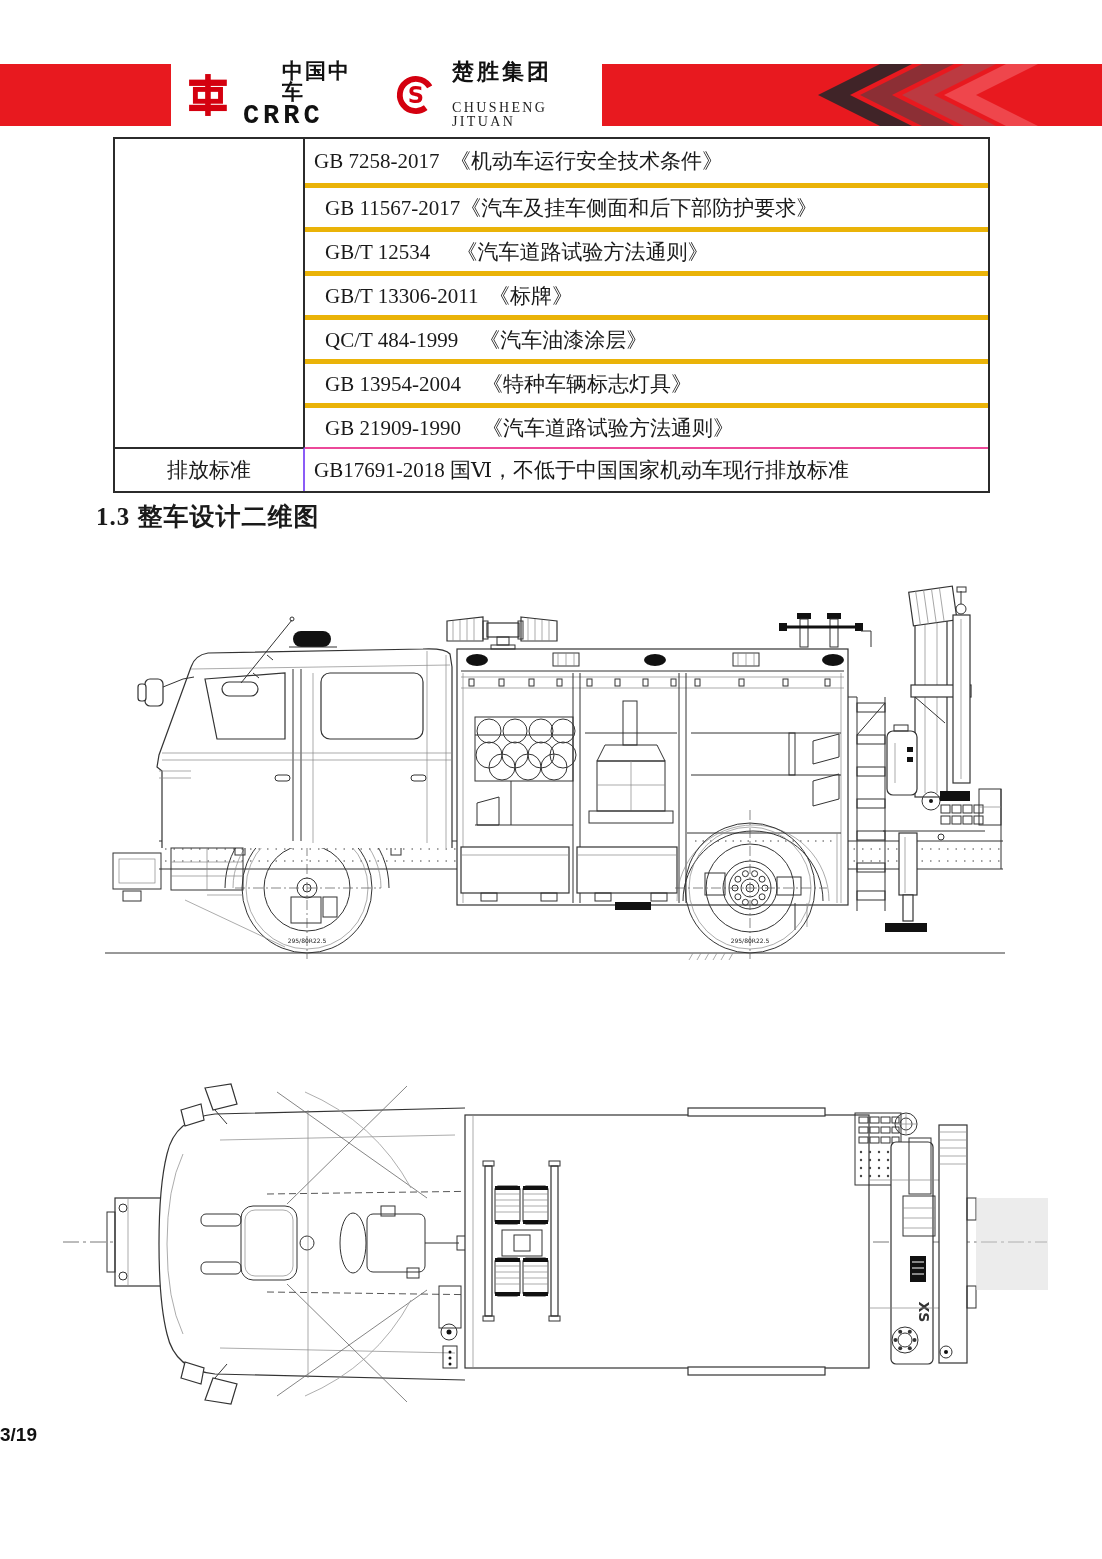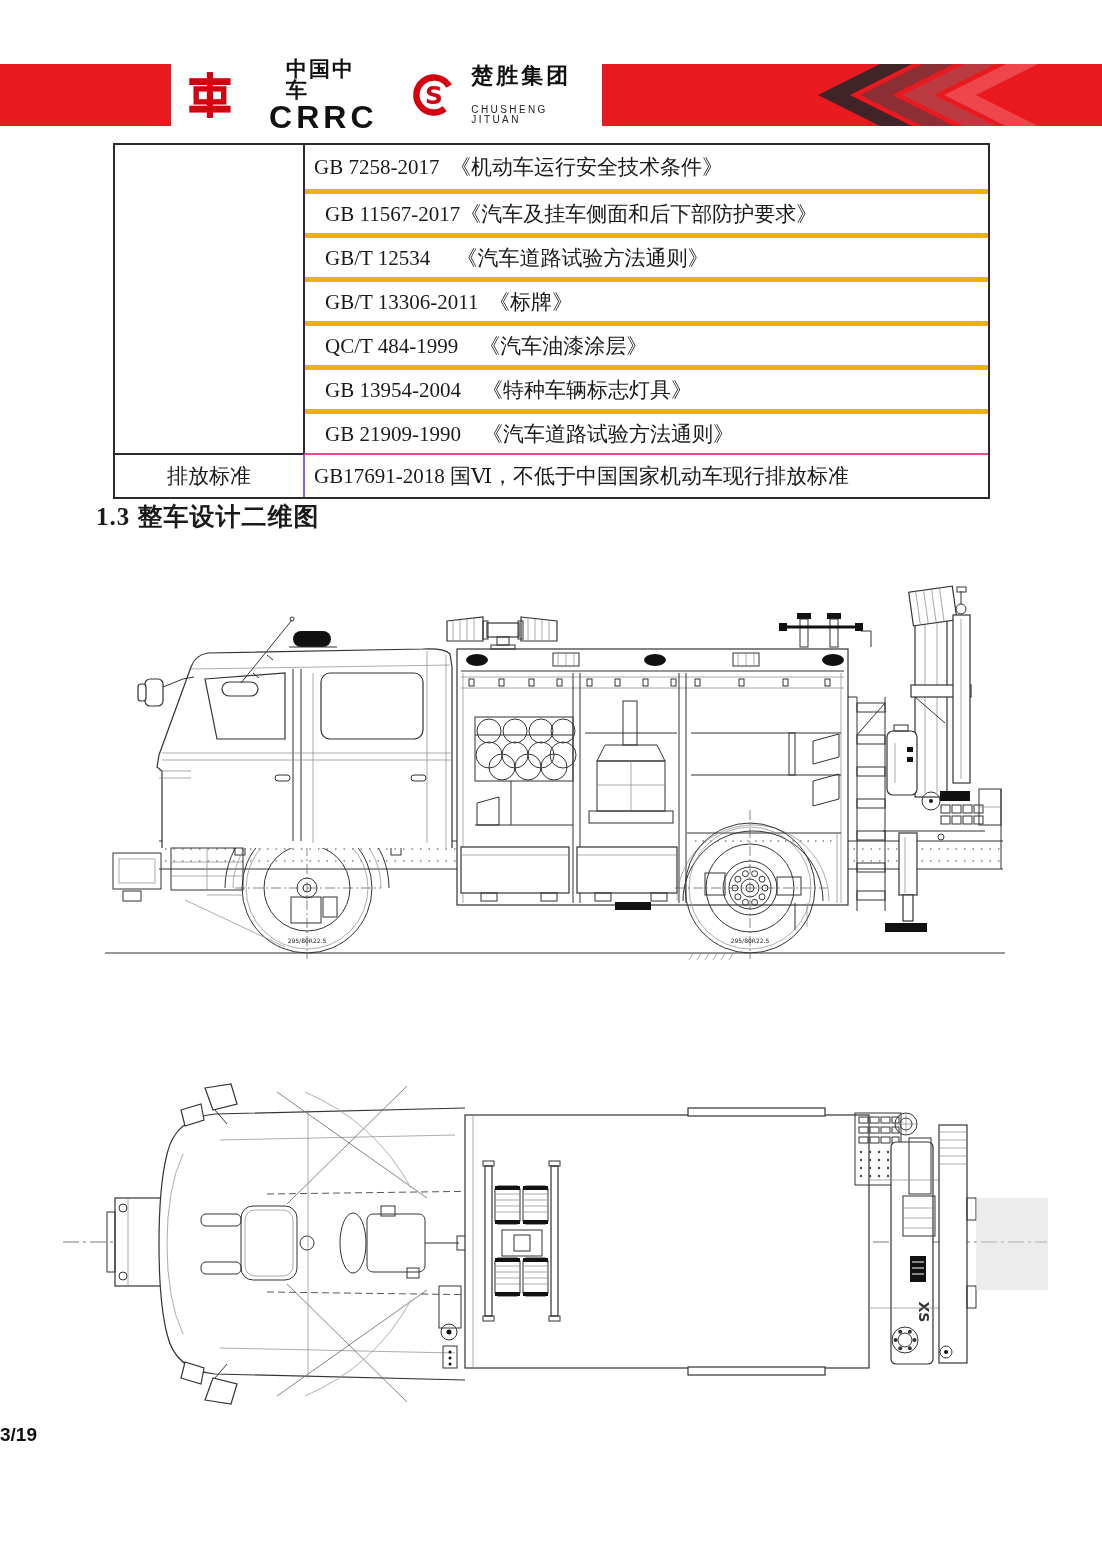--- a/index.html
+++ b/index.html
@@ -5,27 +5,27 @@
   html,body{margin:0;padding:0;background:#888;}
   .page{position:relative;width:1102px;height:1559px;background:#fff;margin:0 auto;overflow:hidden;
         font-family:"Liberation Serif","DejaVu Serif",serif;color:#1a1a1a;}
   
   .band{position:absolute;left:0;top:64px;width:1102px;height:62px;background:#e8191f;}
   .band-white{position:absolute;left:171px;top:0;width:431px;height:62px;background:#fff;
               display:flex;align-items:center;gap:14px;padding-left:16px;box-sizing:border-box;}
   .chev-svg{position:absolute;left:602px;top:0;width:500px;height:62px;display:block;}
   .logo-txt{display:flex;flex-direction:column;justify-content:center;line-height:1;}
   .crrc-cn{font-size:21px;font-weight:bold;color:#111;letter-spacing:2px;font-family:"Liberation Sans",sans-serif;margin-left:39px;}
-  .crrc-en{font-size:32px;font-weight:bold;color:#111;letter-spacing:4px;margin-top:1px;font-family:Liberation Sans, sans-serif;text-align:right;}
+  .crrc-en{font-size:27px;font-weight:bold;color:#111;letter-spacing:4px;margin-top:1px;font-family:Liberation Mono, monospace;}
   .cs-cn{font-size:22px;font-weight:bold;color:#111;letter-spacing:3px;font-family:"Liberation Sans",sans-serif;}
-  .cs-en{font-size:10px;color:#222;letter-spacing:2.4px;margin-top:18px;font-family:Liberation Sans, sans-serif;}
+  .cs-en{font-size:14px;color:#222;letter-spacing:2.4px;margin-top:18px;font-family:Liberation Serif, serif;}
   
   .tbl{position:absolute;left:113px;top:137px;width:877px;box-sizing:border-box;
        display:grid;grid-template-columns:190px 1fr;grid-auto-rows:44px;
-       border:2px solid #2b2b2b;font-size:21px;margin-top:6px;}
+       border:2px solid #2b2b2b;font-size:21px;}
   .tbl .merged{grid-column:1;grid-row:1 / span 7;border-right:2px solid #2b2b2b;}
   .tbl .std{grid-column:2;display:flex;align-items:center;padding-left:9px;white-space:pre;}
   .tbl .std + .std{border-top:5px solid #eab308;padding-left:20px;}
   .tbl .em-label{grid-column:1;grid-row:8;border-top:2px solid #2b2b2b;border-right:2px solid #8b5cf6;
        display:flex;align-items:center;justify-content:center;}
   .tbl .em-val{grid-column:2;grid-row:8;border-top:2px solid #ec4899;display:flex;align-items:center;
        padding-left:9px;white-space:pre;}
   
   .heading{position:absolute;left:96px;top:500px;font-size:25px;font-weight:bold;letter-spacing:1px;}
   .pageno{position:absolute;left:0;top:1424px;width:1102px;text-align:left;

